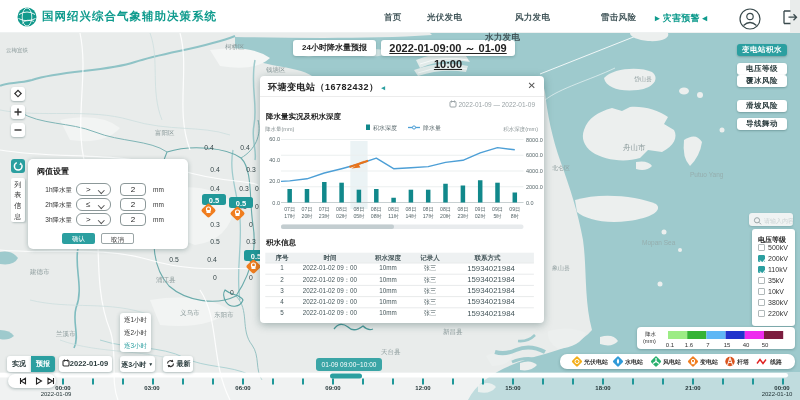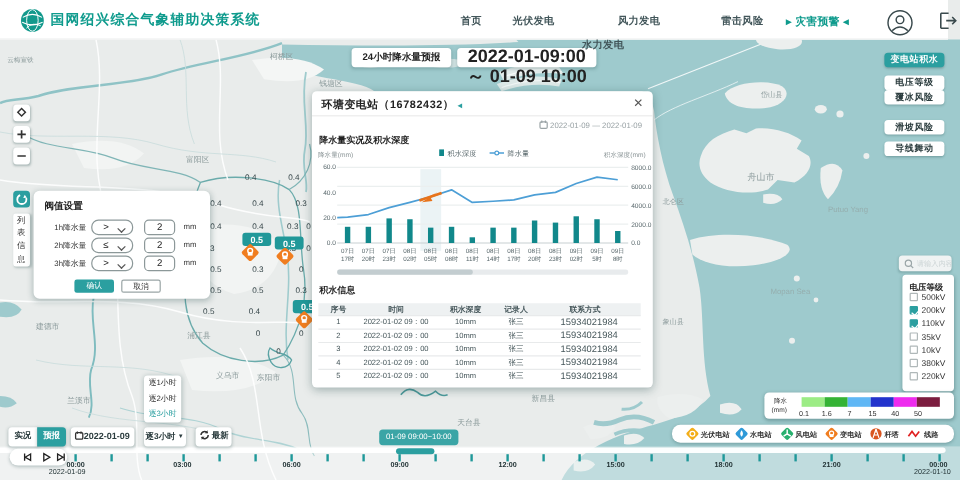--- a/index.html
+++ b/index.html
@@ -11,21 +11,21 @@
 #hdr .nav{position:absolute;top:12px;font-size:8.5px;color:#42565a;font-weight:bold;letter-spacing:.3px;}
 #hdr .nav.act{color:#0f9b8d;}
 
 .pill{position:absolute;background:#fff;border-radius:3px;box-shadow:0 1px 3px rgba(20,60,60,.25);color:#222;font-weight:bold;text-align:center;z-index:20;}
 
 .rbtn{position:absolute;left:737px;width:50px;height:12px;line-height:12px;border-radius:3px;background:#fff;color:#2b3c3e;font-size:7.5px;font-weight:bold;text-align:center;box-shadow:0 1px 2px rgba(20,60,60,.3);z-index:20;letter-spacing:.5px;}
 .rbtn.act{background:#2b9fa0;color:#fff;}
 
 .mbtn{position:absolute;left:10.5px;width:14px;height:14px;background:#fff;border-radius:3px;box-shadow:0 1px 2px rgba(20,60,60,.3);z-index:20;text-align:center;color:#333;}
 
-#thr{position:absolute;left:28px;top:159px;width:147px;height:90px;background:#fff;border-radius:5px;box-shadow:0 1px 5px rgba(20,60,60,.3);z-index:21;}
+#thr{position:absolute;left:28px;top:159px;width:160px;height:90px;background:#fff;border-radius:5px;box-shadow:0 1px 5px rgba(20,60,60,.3);z-index:21;}
 #thr .t{position:absolute;left:9px;top:7px;font-size:8px;font-weight:bold;color:#222;}
 #thr .row{position:absolute;left:0;width:147px;height:13px;}
 #thr .lab{position:absolute;left:0px;top:3px;width:44px;text-align:right;font-size:6.5px;color:#333;}
 #thr .sel{position:absolute;left:48px;top:0;width:35px;height:13px;border:1px solid #8c9899;border-radius:6px;font-size:8px;color:#222;text-align:left;padding-left:9px;line-height:11px;}
 #thr .sel:after{content:"";position:absolute;right:7px;top:3.5px;width:3.5px;height:3.5px;border-right:1px solid #555;border-bottom:1px solid #555;transform:rotate(45deg);}
 #thr .inp{position:absolute;left:92px;top:0;width:26px;height:13px;border:1px solid #8c9899;border-radius:4px;font-size:8px;color:#222;text-align:center;line-height:11px;}
 #thr .mm{position:absolute;left:125px;top:3px;font-size:6.5px;color:#333;}
 #thr .btn{position:absolute;top:74px;width:33px;height:11px;line-height:11px;text-align:center;font-size:6.5px;border-radius:2px;}
 
 #pop{position:absolute;left:260px;top:76px;width:284px;height:247px;background:#fff;border-radius:4px;box-shadow:0 2px 8px rgba(20,60,60,.35);z-index:25;}
@@ -223,21 +223,21 @@
     <circle cx="11" cy="8.5" r="3.2" fill="none" stroke="#3a4a4d" stroke-width="1.2"></circle>
     <path d="M4.5,17.5 Q11,11.5 17.5,17.5" fill="none" stroke="#3a4a4d" stroke-width="1.2"></path>
   </svg>
   <svg width="18" height="18" style="position:absolute;left:782px;top:9px;">
     <path d="M2,2 L8.5,2 M2,2 L2,14.5 M2,14.5 L8.5,14.5" stroke="#3a4a4d" stroke-width="1.3" fill="none"></path>
     <path d="M6.5,8.2 L14.5,8.2 M11.5,5.2 L14.5,8.2 L11.5,11.2" stroke="#3a4a4d" stroke-width="1.3" fill="none"></path>
   </svg>
 </div>
 
 <div class="pill" style="left:293px;top:40px;width:83px;height:16px;line-height:16px;font-size:8px;">24小时降水量预报</div>
-<div class="pill" style="left:381px;top:40px;width:116px;height:16px;line-height:16px;font-size:15px;">2022-01-09:00 ～ 01-09 10:00</div>
+<div class="pill" style="left:381px;top:40px;width:134px;height:16px;line-height:16px;font-size:11px;text-decoration:underline;">2022-01-09:00 ～ 01-09 10:00</div>
 
 <div class="rbtn act" style="top:44px;">变电站积水</div>
 <div class="rbtn" style="top:63px;">电压等级</div>
 <div class="rbtn" style="top:75px;">覆冰风险</div>
 <div class="rbtn" style="top:100px;">滑坡风险</div>
 <div class="rbtn" style="top:118px;">导线舞动</div>
 
 <div class="mbtn" style="top:87px;"><svg width="14" height="14">
         <rect x="4.8" y="4.3" width="4.5" height="4.5" transform="rotate(45 7 6.5)" fill="none" stroke="#333" stroke-width="1.2"></rect>
       </svg></div>

